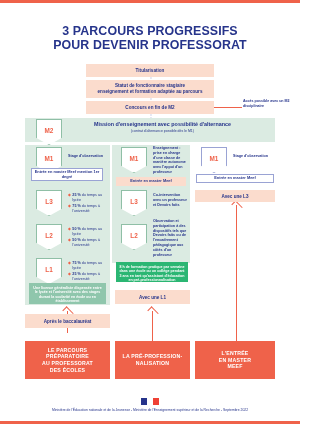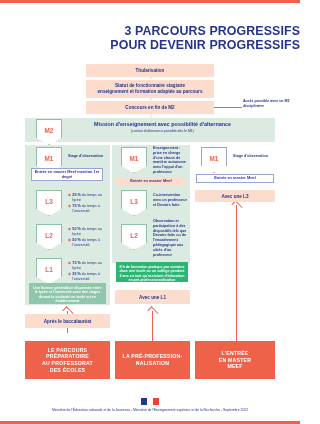--- a/index.html
+++ b/index.html
@@ -16,21 +16,21 @@
   .edge-top{top:0;}
   .edge-bottom{bottom:0;}
 
   
   .title{
     position:absolute;left:0;top:24px;width:300px;
     text-align:center;color:#26348b;
     font-weight:bold;font-size:12.4px;line-height:14px;
     letter-spacing:.1px;
   }
-  .title div{white-space:nowrap;text-align:right;}
+  .title div{white-space:nowrap;}
 
   
   .peach{
     position:absolute;background:#fbdccd;color:#26348b;
     font-weight:bold;display:flex;align-items:center;
     justify-content:center;text-align:center;
   }
   .bar-titul{left:86px;top:64px;width:128px;height:13px;font-size:4.6px;}
   .bar-statut{left:86px;top:80px;width:128px;height:18px;font-size:4.6px;line-height:6px;
               flex-direction:column;padding:0 3px;box-sizing:border-box;}
@@ -146,21 +146,21 @@
 </head>
 <body>
 
 <div class="page">
 
   <div class="edge-rule edge-top"></div>
   <div class="edge-rule edge-bottom"></div>
 
   <div class="title">
     <div>3 PARCOURS PROGRESSIFS</div>
-    <div>POUR DEVENIR PROGRESSIFS</div>
+    <div>POUR DEVENIR PROFESSORAT</div>
   </div>
 
   <div class="peach bar-titul">Titularisation</div>
   <div class="dots dots-1">⋮</div>
 
   <div class="peach bar-statut">
     <span>Statut de fonctionnaire stagiaire</span>
     <span>enseignement et formation adaptée au parcours</span>
   </div>
   <div class="dots dots-2">⋮</div>

